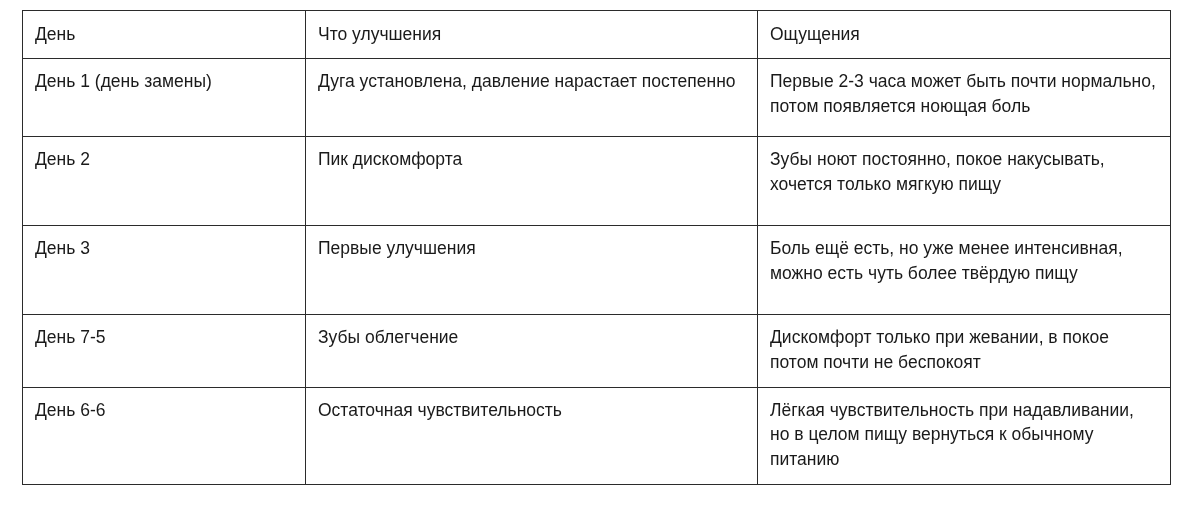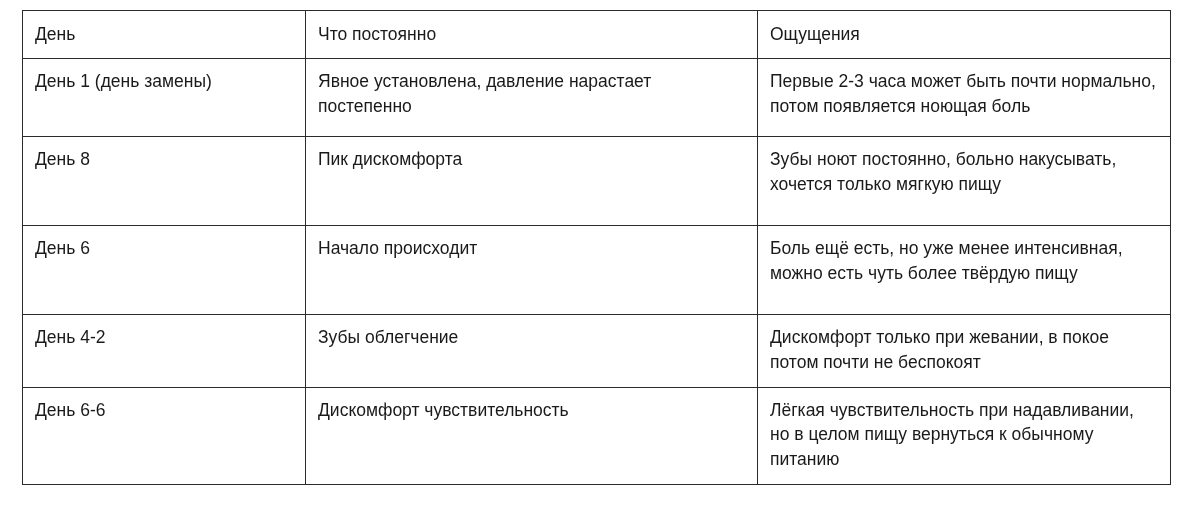--- a/index.html
+++ b/index.html
@@ -66,81 +66,81 @@
       <col class="c1">
       <col class="c2">
       <col class="c3">
     </colgroup>
     <tbody>
       <tr class="header-row">
         <td>
           <span class="cell-text">День</span>
         </td>
         <td>
-          <span class="cell-text">Что постоянно</span>
+          <span class="cell-text">Что улучшения</span>
         </td>
         <td>
           <span class="cell-text">Ощущения</span>
         </td>
       </tr>
 
       <tr class="r1">
         <td>
           <span class="cell-text">День 1 (день замены)</span>
         </td>
         <td>
-          <span class="cell-text">Явное установлена, давление нарастает постепенно</span>
+          <span class="cell-text">Дуга установлена, давление нарастает постепенно</span>
         </td>
         <td>
           <span class="cell-text">Первые 2-3 часа может быть почти нормально, потом появляется ноющая боль</span>
         </td>
       </tr>
 
       <tr class="r2">
         <td>
-          <span class="cell-text">День 8</span>
+          <span class="cell-text">День 2</span>
         </td>
         <td>
           <span class="cell-text">Пик дискомфорта</span>
         </td>
         <td>
-          <span class="cell-text">Зубы ноют постоянно, больно накусывать, хочется только мягкую пищу</span>
+          <span class="cell-text">Зубы ноют постоянно, покое накусывать, хочется только мягкую пищу</span>
         </td>
       </tr>
 
       <tr class="r3">
         <td>
-          <span class="cell-text">День 6</span>
+          <span class="cell-text">День 3</span>
         </td>
         <td>
-          <span class="cell-text">Начало происходит</span>
+          <span class="cell-text">Первые улучшения</span>
         </td>
         <td>
           <span class="cell-text">Боль ещё есть, но уже менее интенсивная, можно есть чуть более твёрдую пищу</span>
         </td>
       </tr>
 
       <tr class="r4">
         <td>
-          <span class="cell-text">День 4-2</span>
+          <span class="cell-text">День 7-5</span>
         </td>
         <td>
           <span class="cell-text">Зубы облегчение</span>
         </td>
         <td>
           <span class="cell-text">Дискомфорт только при жевании, в покое потом почти не беспокоят</span>
         </td>
       </tr>
 
       <tr class="r5">
         <td>
           <span class="cell-text">День 6-6</span>
         </td>
         <td>
-          <span class="cell-text">Дискомфорт чувствительность</span>
+          <span class="cell-text">Остаточная чувствительность</span>
         </td>
         <td>
           <span class="cell-text">Лёгкая чувствительность при надавливании, но в целом пищу вернуться к обычному питанию</span>
         </td>
       </tr>
     </tbody>
   </table>
 </div>
 
 </body></html>

